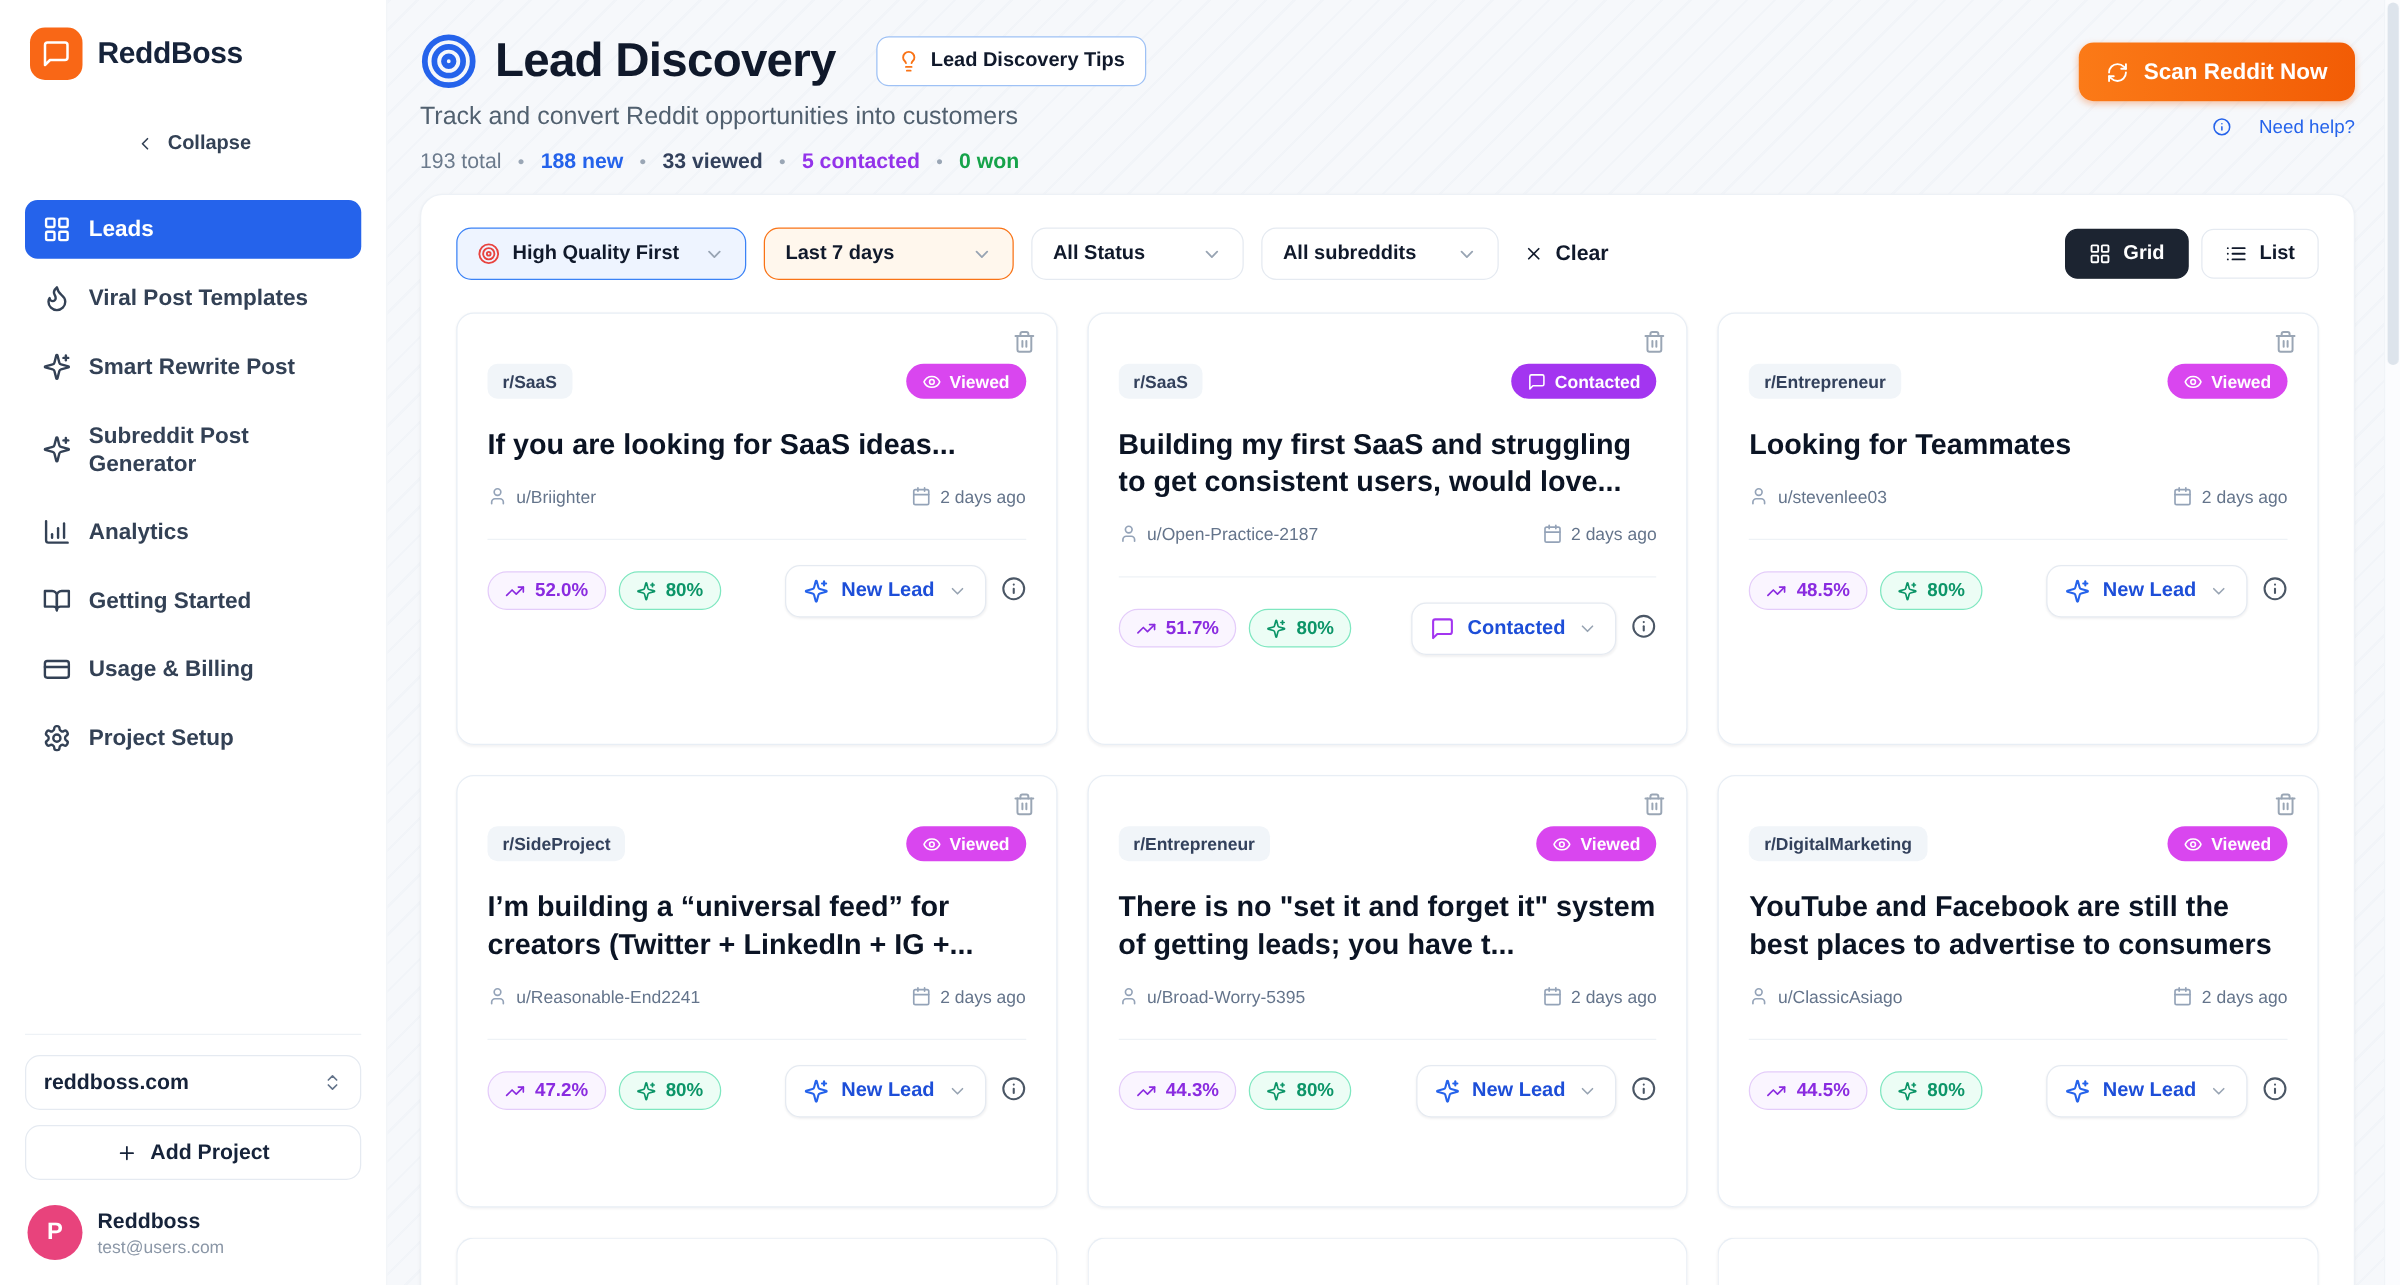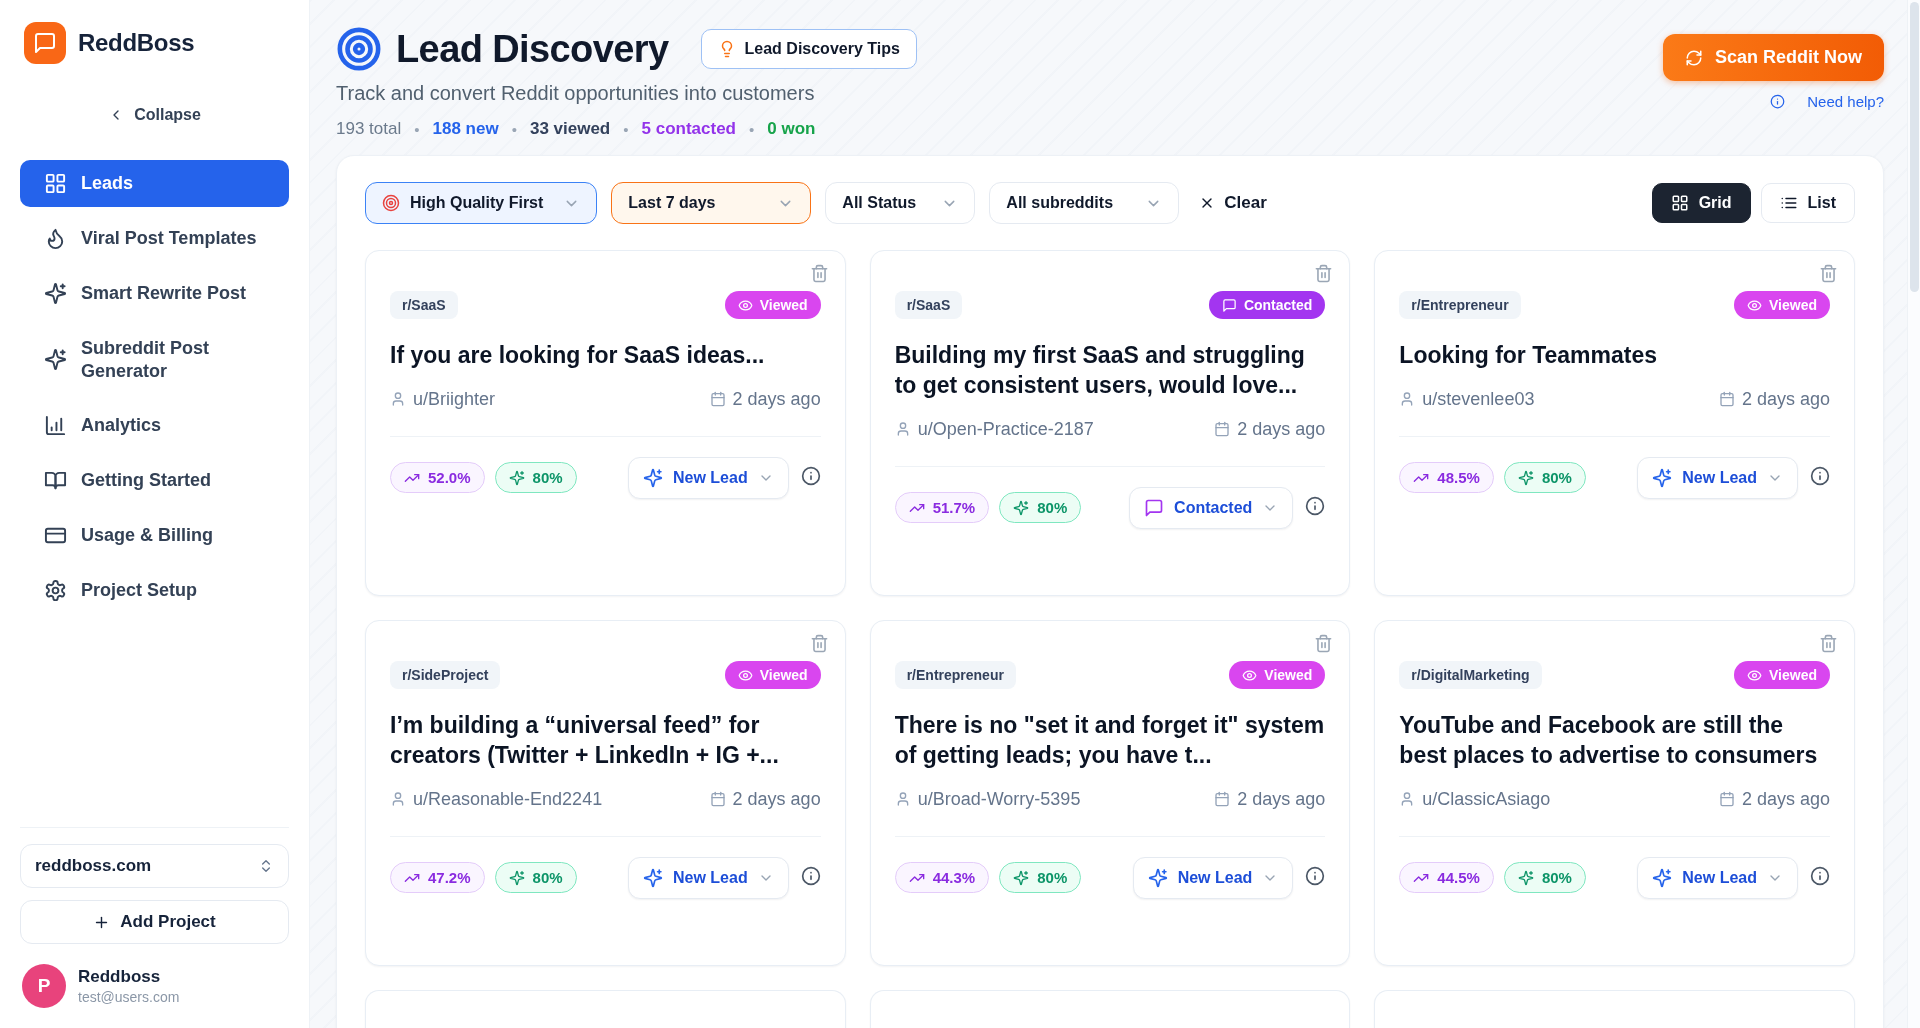--- a/index.html
+++ b/index.html
@@ -32,21 +32,21 @@
   .collapse-row {
     margin:42px auto 10px auto;
     display:flex; align-items:center; gap:10px;
     font-size:16px; font-weight:700; color:#334155; cursor:pointer;
   }
   .collapse-row i.ic { width:16px; height:16px; color:#334155; }
 
   .nav { margin-top:26px; display:flex; flex-direction:column; gap:8px; }
   .nav-item {
     display:flex; align-items:center; gap:14px;
-    padding:12px 24px; border-radius:10px;
+    padding:12px 14px; border-radius:10px;
     font-size:18px; font-weight:600; color:#334155; cursor:pointer;
     line-height:1.25;
   }
   .nav-item i.ic { width:23px; height:23px; color:#334155; }
   .nav-item.active { background:#2563eb; color:#ffffff; }
   .nav-item.active i.ic { color:#ffffff; }
 
   .sidebar-bottom { margin-top:auto; border-top:1px solid #eef2f6; padding-top:16px; }
   .project-select {
     display:flex; align-items:center; justify-content:space-between;
@@ -114,21 +114,21 @@
   .fpill {
     display:flex; align-items:center; gap:10px;
     border-radius:12px; padding:11px 16px;
     font-size:16px; font-weight:700; color:#10192b; cursor:pointer; background:#fff;
   }
   .fpill .chev { width:17px; height:17px; color:#98a4b3; margin-left:10px; }
   .fpill.sort { border:1.5px solid #3b82f6; background:#eef4ff; }
   .fpill.sort i.tgt { width:18px; height:18px; color:#e8433f; }
   .fpill.date { border:1.5px solid #f97316; background:#fff7ed; width:200px; justify-content:space-between; }
   .fpill.plain { border:1px solid #e5eaf1; }
-  .fpill.status { width:150px; justify-content:space-between; }
+  .fpill.status { width:170px; justify-content:space-between; }
   .fpill.subs { width:190px; justify-content:space-between; }
   .clear-btn { display:flex; align-items:center; gap:9px; font-size:17px; font-weight:700; color:#10192b; background:none; border:none; cursor:pointer; margin-left:6px; }
   .clear-btn i.ic { width:16px; height:16px; }
   .view-toggle { margin-left:auto; display:flex; gap:10px; }
   .vbtn { display:flex; align-items:center; gap:10px; border-radius:10px; padding:10px 18px; font-size:16px; font-weight:800; cursor:pointer; }
   .vbtn i.ic { width:18px; height:18px; }
   .vbtn.dark { background:#1c2431; color:#fff; border:1px solid #1c2431; }
   .vbtn.light { background:#fff; color:#10192b; border:1px solid #e5eaf1; }
 
   
@@ -150,21 +150,21 @@
     font-size:14px; font-weight:700; padding:6px 13px; border-radius:999px;
   }
   .status-badge i.ic { width:15px; height:15px; }
   .status-badge.viewed { background:#d946ef; }
   .status-badge.contacted { background:#a335f0; }
   .card-title {
     margin-top:22px; font-size:23px; font-weight:800; color:#0b1424; line-height:1.3;
     display:-webkit-box; -webkit-line-clamp:2; -webkit-box-orient:vertical; overflow:hidden;
     cursor:pointer;
   }
-  .card-meta { display:flex; align-items:center; justify-content:space-between; margin-top:18px; font-size:18px; color:#64748b; }
+  .card-meta { display:flex; align-items:center; justify-content:space-between; margin-top:18px; font-size:14px; color:#64748b; }
   .meta-item { display:flex; align-items:center; gap:7px; }
   .meta-item i.ic { width:16px; height:16px; color:#94a3b8; }
   .card-divider { border-top:1px solid #eef2f6; margin-top:26px; }
   .card-actions { display:flex; align-items:center; gap:10px; margin-top:20px; }
   .pct {
     display:flex; align-items:center; gap:8px;
     border-radius:999px; padding:6px 13px; font-size:15px; font-weight:700;
   }
   .pct i.ic { width:16px; height:16px; }
   .pct.purple { background:#faf5ff; border:1px solid #e4ccfa; color:#8a2be0; }

